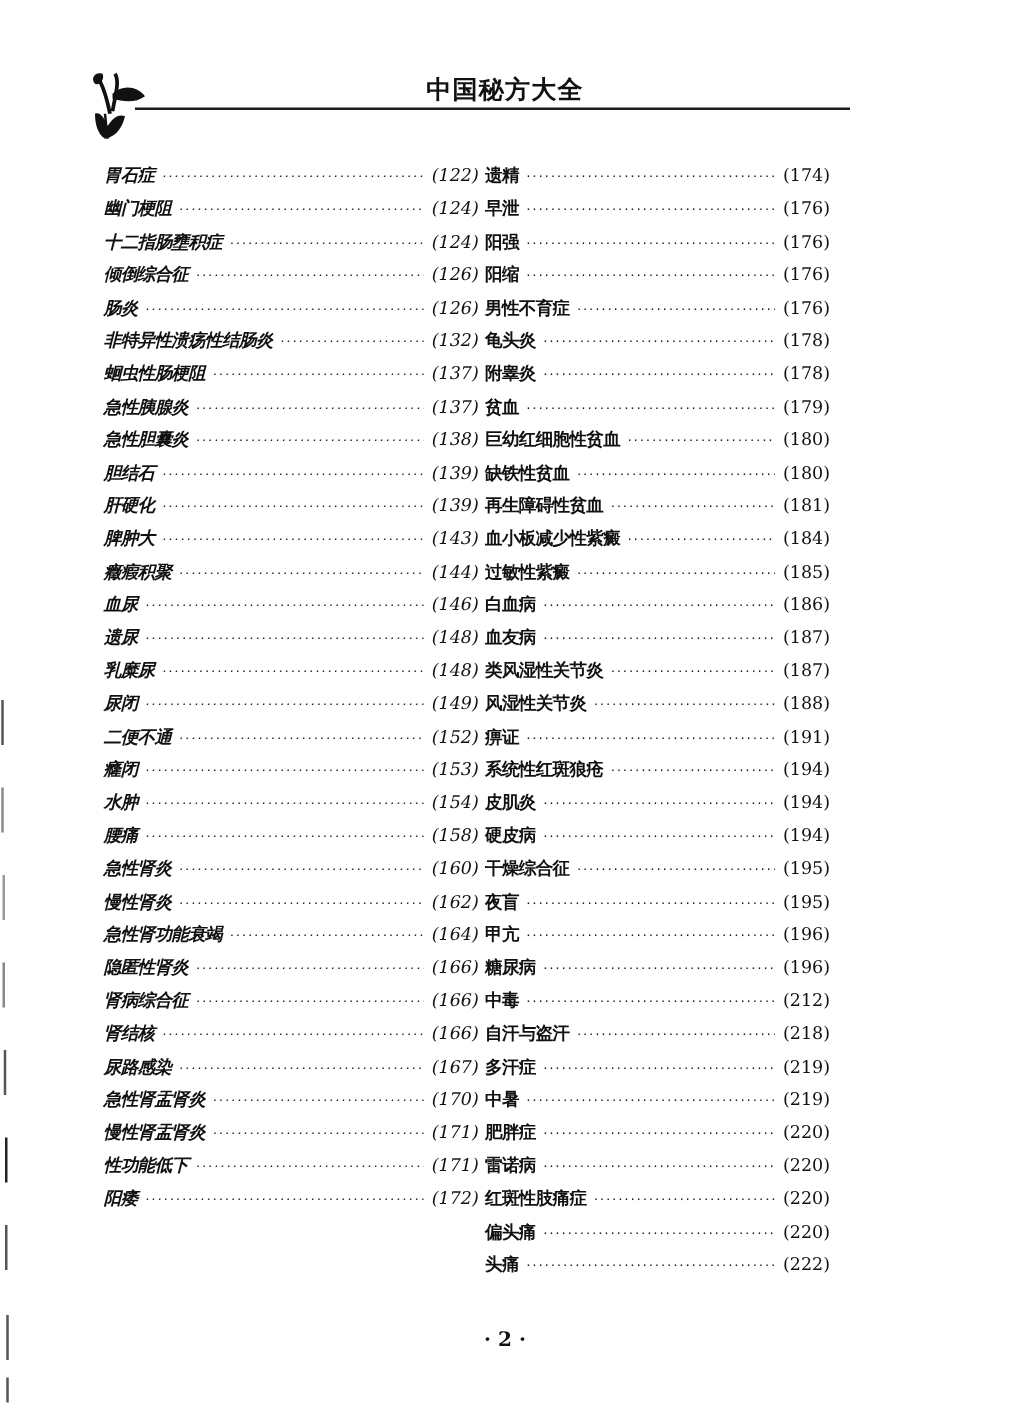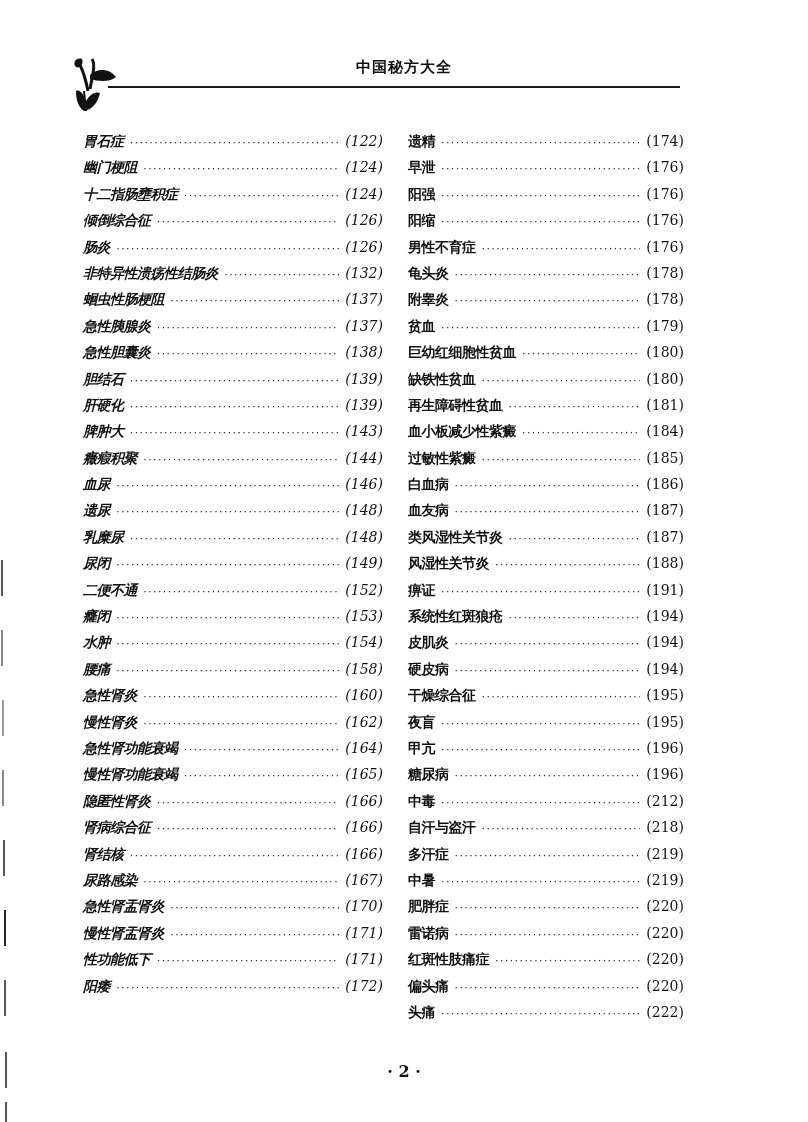--- a/index.html
+++ b/index.html
@@ -2,29 +2,29 @@
 <html><head>
   <meta charset="utf-8">
   <style>
     html, body { margin: 0; padding: 0; }
     body {
       width: 808px; height: 1122px; background: #ffffff; position: relative; overflow: hidden;
       font-family: "DejaVu Sans", sans-serif; color: #111;
     }
     .header-title {
       position: absolute; left: 0; width: 808px; top: 58px; text-align: center;
-      font-family: "DejaVu Serif", serif; font-size: 15px; font-weight: bold; letter-spacing: 1px; color: #111;
+      font-family: "DejaVu Serif", serif; font-size: 20px; font-weight: bold; letter-spacing: 1px; color: #111;
     }
     .header-rule {
       position: absolute; left: 108px; top: 86px; width: 572px; height: 2px; background: #1a1a1a;
     }
     .logo { position: absolute; left: 70px; top: 55px; width: 62px; height: 60px; }
     .col { position: absolute; top: 128px; width: 300px; }
     .col.left { left: 83px; font-style: italic; }
-    .col.right { left: 408px; width: 276px; }
+    .col.right { left: 388px; width: 276px; }
     .entry {
       display: flex; align-items: baseline; height: 26.4px; font-size: 14px; line-height: 26.4px; white-space: nowrap;
     }
     .entry .title { font-weight: bold; letter-spacing: -0.5px; color: #111; }
     .entry .leader {
       flex: 1; margin: 0 6px; overflow: hidden; color: #222; font-size: 11px; letter-spacing: 1.4px;
     }
     .entry .leader::before {
       content: "··························································································";
     }
@@ -164,25 +164,20 @@
       <span class="title">慢性肾炎</span>
       <span class="leader"></span>
       <span class="page">(162)</span>
     </div>
     <div class="entry">
       <span class="title">急性肾功能衰竭</span>
       <span class="leader"></span>
       <span class="page">(164)</span>
     </div>
     <div class="entry">
-      <span class="title">慢性肾功能衰竭</span>
-      <span class="leader"></span>
-      <span class="page">(165)</span>
-    </div>
-    <div class="entry">
       <span class="title">隐匿性肾炎</span>
       <span class="leader"></span>
       <span class="page">(166)</span>
     </div>
     <div class="entry">
       <span class="title">肾病综合征</span>
       <span class="leader"></span>
       <span class="page">(166)</span>
     </div>
     <div class="entry">

